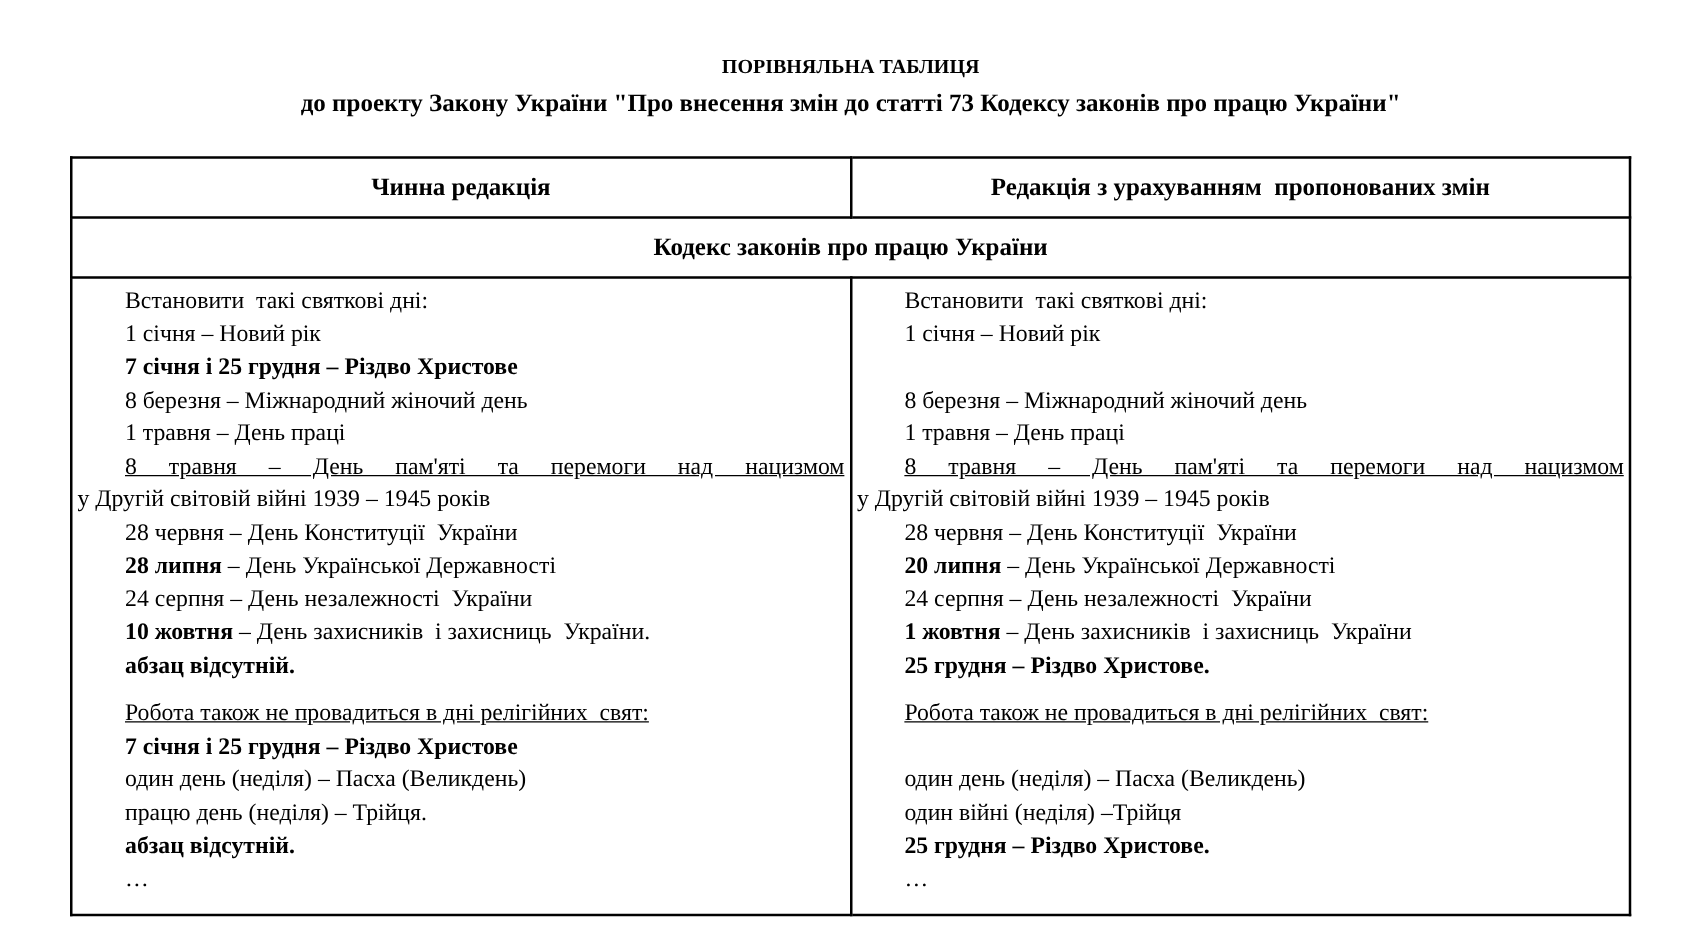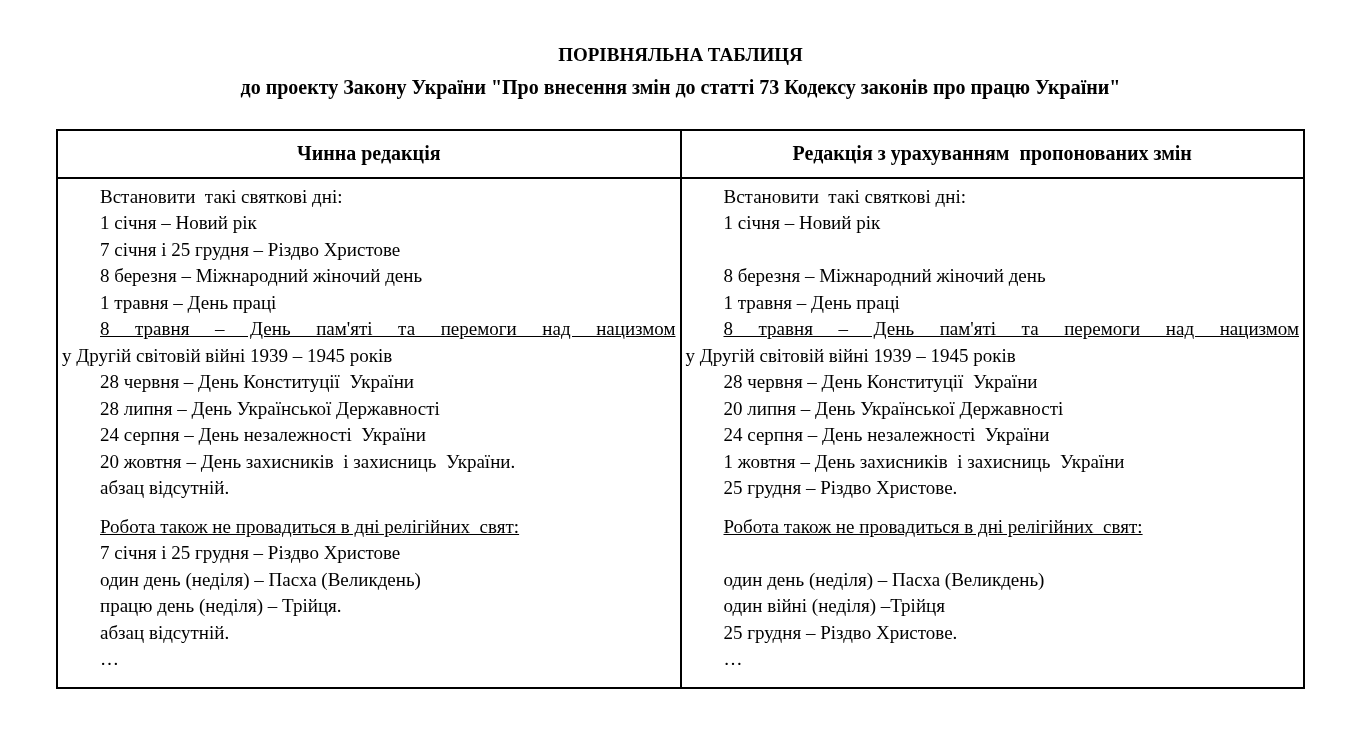--- a/index.html
+++ b/index.html
@@ -4,21 +4,21 @@
 <style>
   html, body { margin: 0; padding: 0; }
   body {
     width: 1350px; height: 742px;
     background: #ffffff; color: #000000;
     font-family: "Liberation Serif", "DejaVu Serif", serif;
     overflow: hidden;
   }
   .page { padding: 44px 45px 0 56px; }
   .doc-title {
-    text-align: center; font-weight: bold; font-size: 19px; line-height: 1.2;
+    text-align: center; font-weight: bold; font-size: 16px; line-height: 1.2;
   }
   .doc-subtitle {
     text-align: center; font-weight: bold; font-size: 20px; line-height: 1.2;
     margin-top: 8px;
   }
   table.cmp {
     border-collapse: collapse; table-layout: fixed;
     width: 1249px; margin-top: 30px;
   }
   table.cmp th, table.cmp td { border: 2px solid #000000; }
@@ -31,52 +31,55 @@
     height: 44px; font-size: 20px; font-weight: bold;
     text-align: center; vertical-align: middle;
   }
   .body-cell {
     vertical-align: top; height: 499px; padding: 5px 4px 4px 4px;
   }
   .para {
     margin: 0; font-size: 19px; line-height: 26.5px;
     text-indent: 38px; white-space: pre-wrap;
   }
-  .para .b { font-weight: normal; margin-top: 47px; }
+  .para .b { font-weight: bold; margin-top: 47px; }
   .no-indent { text-indent: 0; }
   .justify-full { text-align: justify; text-align-last: justify; text-decoration: underline; }
   .gap-before { margin-top: 12px; text-decoration: underline; }
 </style>
 </head>
 <body>
 
 <div class="page">
   <div class="doc-title">ПОРІВНЯЛЬНА ТАБЛИЦЯ</div>
   <div class="doc-subtitle">до проекту Закону України "Про внесення змін до статті 73 Кодексу законів про працю України"</div>
 
   <table class="cmp">
     <tbody>
       <tr>
         <th>Чинна редакція</th>
         <th>Редакція з урахуванням  пропонованих змін</th>
       </tr>
       <tr>
+        <td colspan="2" class="section-cell">Кодекс законів про працю України</td>
+      </tr>
+      <tr>
         <td class="body-cell">
           <div>
               <p class="para"><span>Встановити  такі святкові дні:</span></p>
               <p class="para"><span>1 січня – Новий рік</span></p>
               <p class="para"><span class="b">7 січня і 25 грудня – Різдво Христове</span></p>
               <p class="para"><span>8 березня – Міжнародний жіночий день</span></p>
               <p class="para"><span>1 травня – День праці</span></p>
               <p class="para justify-full"><span>8 травня – День пам'яті та перемоги над нацизмом</span></p>
               <p class="para no-indent"><span>у Другій світовій війні 1939 – 1945 років</span></p>
               <p class="para"><span>28 червня – День Конституції  України</span></p>
               <p class="para"><span class="b">28 липня</span><span> – День Української Державності</span></p>
               <p class="para"><span>24 серпня – День незалежності  України</span></p>
-              <p class="para"><span class="b">20 жовтня</span><span> – День захисників  і захисниць  України.</span></p>
+              <p class="para"><span class="b">10 жовтня</span><span> – День захисників  і захисниць  України.</span></p>
               <p class="para"><span class="b">абзац відсутній.</span></p>
               <p class="para gap-before"><span>Робота також не провадиться в дні релігійних  свят:</span></p>
               <p class="para"><span class="b">7 січня і 25 грудня – Різдво Христове</span></p>
               <p class="para"><span>один день (неділя) – Пасха (Великдень)</span></p>
               <p class="para"><span>працю день (неділя) – Трійця.</span></p>
               <p class="para"><span class="b">абзац відсутній.</span></p>
               <p class="para"><span>…</span></p>
             </div>
         </td>
         <td class="body-cell">

